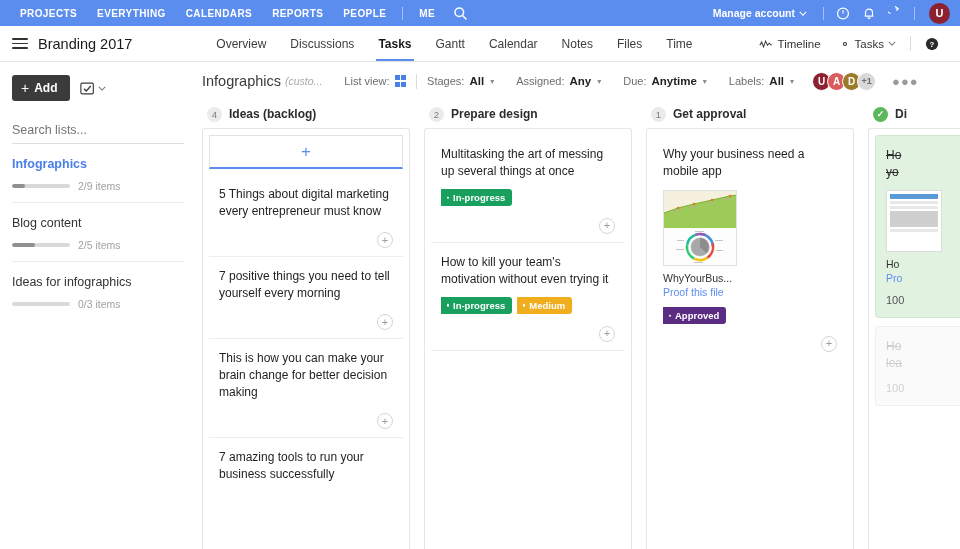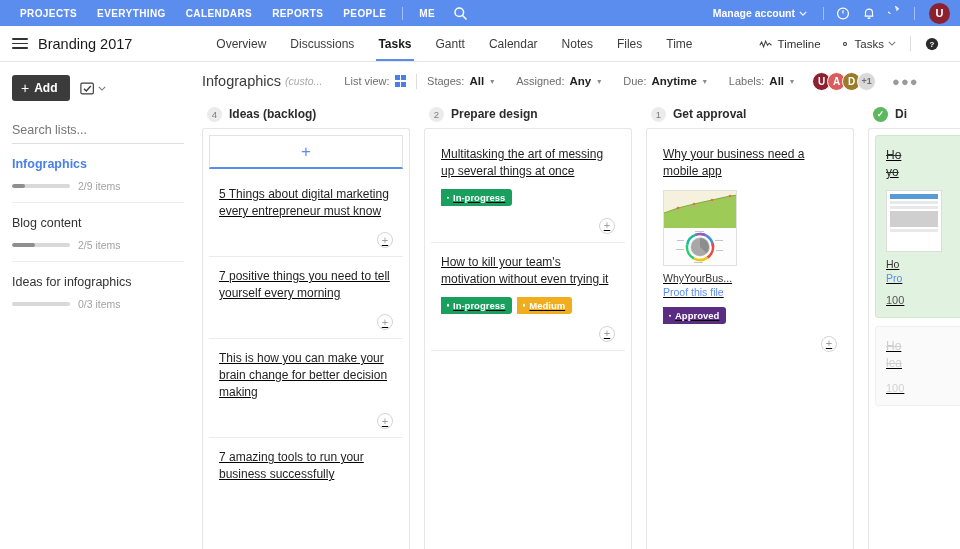--- a/index.html
+++ b/index.html
@@ -169,21 +169,21 @@
     padding: 6px; overflow: hidden;
   }
   .add-card {
     border: 1px solid #e2e2e2; border-bottom: 2.5px solid #5b8def;
     height: 34px; display: flex; align-items: center; justify-content: center;
     color: #5b8def; font-size: 17px; cursor: pointer; margin-bottom: 6px;
     background: #fff; line-height: 1;
   }
   .card {
     border-bottom: 1px solid #ececec; padding: 11px 10px 8px 10px;
-    position: relative; background: #fff; cursor: pointer; text-decoration: underline;
+    position: relative; background: #fff; cursor: pointer;
   }
   .card-title { font-size: 12px; line-height: 1.42; color: #1f1f1f; }
   .tags { display: flex; gap: 5px; margin-top: 9px; }
   .tag {
     position: relative; font-size: 9.5px; font-weight: bold; color: #fff;
     padding: 2.5px 7px 2.5px 12px; border-radius: 0 3px 3px 0;
     display: inline-flex; align-items: center; line-height: 1.25;
   }
   .tag:before {
     content: ""; position: absolute; left: 0; top: 0; bottom: 0;

